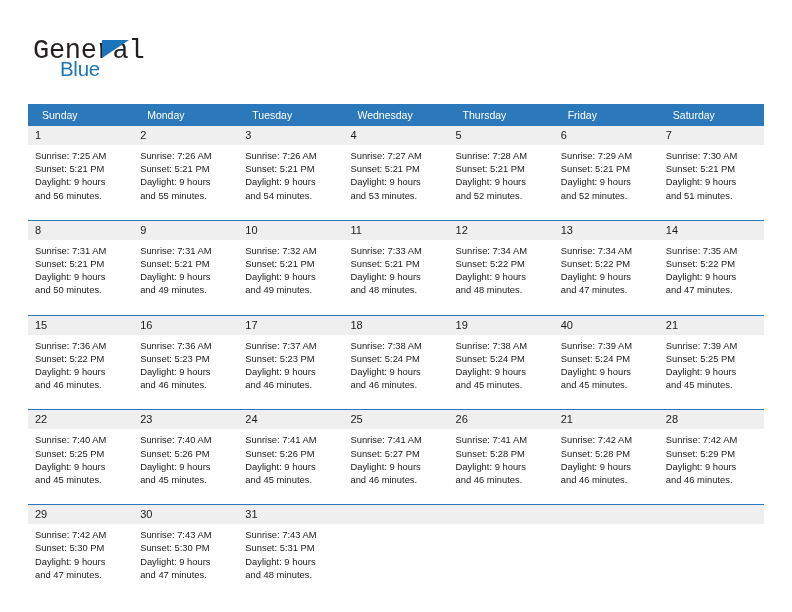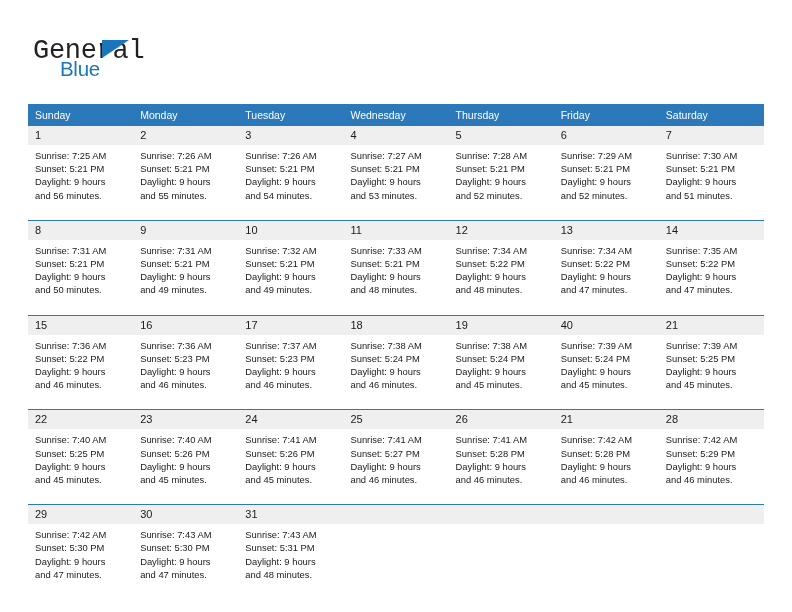--- a/index.html
+++ b/index.html
@@ -96,21 +96,21 @@
     border-collapse: collapse;
     table-layout: fixed;
   }
 
   .calendar th {
     background: #2b78bb;
     color: #ffffff;
     font-size: 10.5px;
     font-weight: normal;
     text-align: left;
-    padding: 5px 0 5px 7px;
+    padding: 5px 0 5px 14px;
     height: 11px;
     border: none;
   }
 
   .week-row > td {
     padding: 0;
     vertical-align: top;
     border-top: 1.3px solid #2b78bb;
   }
   .week-row.first > td {

